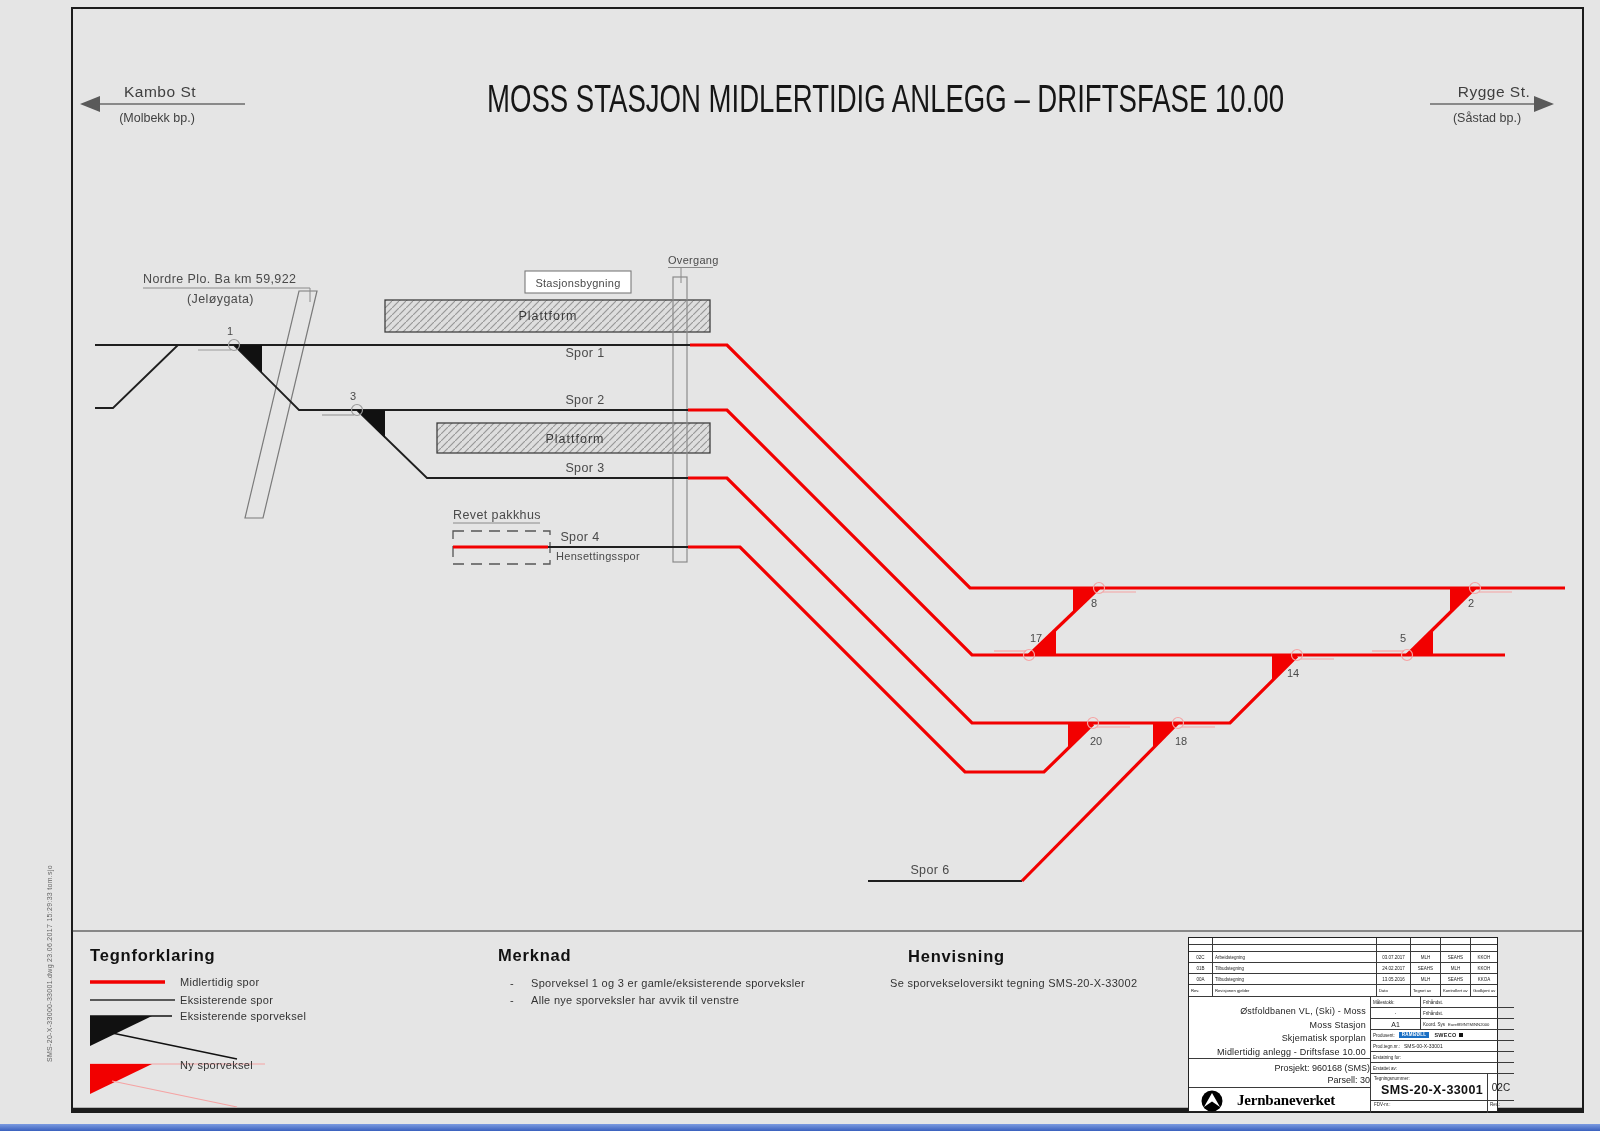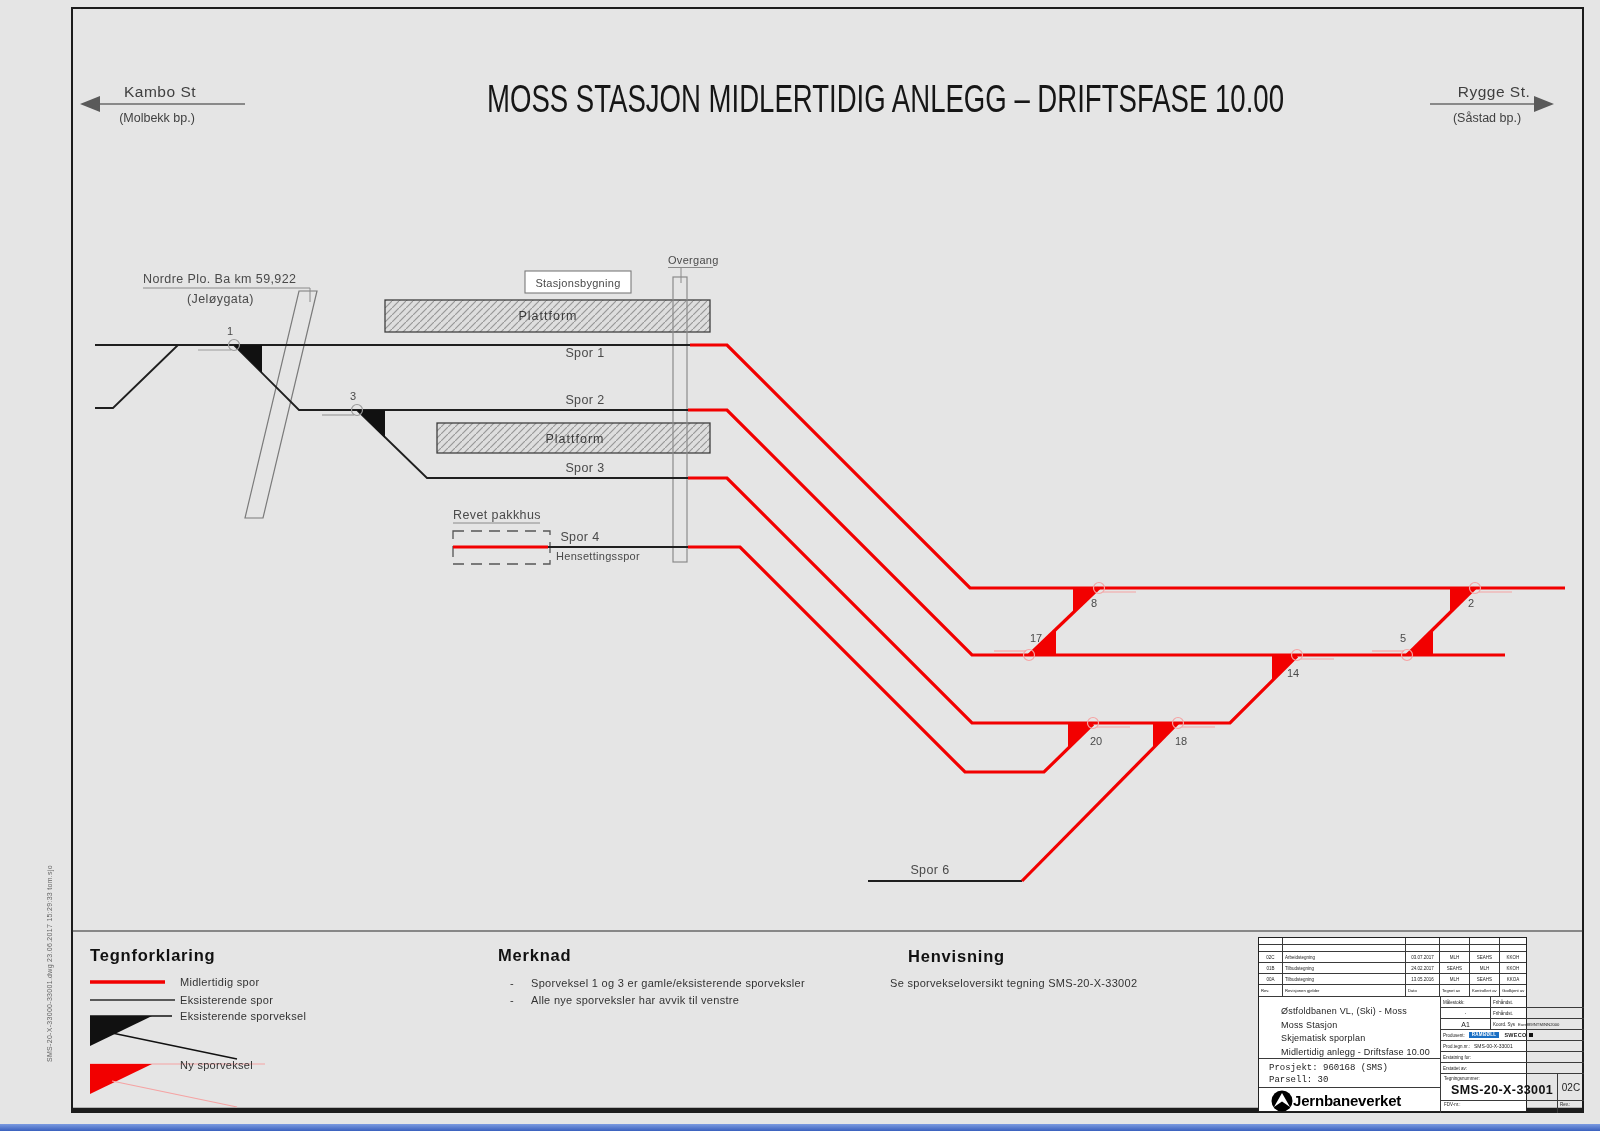--- a/index.html
+++ b/index.html
@@ -10,37 +10,37 @@
   .stn{font-size:15.5px;fill:#3f3f3f;letter-spacing:.5px;}
   .stn-sub{font-size:12.5px;fill:#3f3f3f;}
   .lbl{font-size:12.5px;fill:#4a4a4a;letter-spacing:.4px;}
   .lbl-sm{font-size:11px;fill:#4a4a4a;letter-spacing:.3px;}
   .swnum{font-size:11px;fill:#4a4a4a;}
   .platlbl{font-size:12.5px;fill:#3a3a3a;letter-spacing:1px;}
   .sec-title{font-size:16.5px;fill:#111;font-weight:bold;letter-spacing:.8px;}
   .sec-text{font-size:11px;fill:#333;letter-spacing:.3px;}
 
   
-  .tb{position:absolute;left:1258px;top:937px;width:269px;height:175px;box-sizing:border-box;
-      border:1.6px solid #222;color:#222;background:#fff;}
+  .tb{position:absolute;left:1188px;top:937px;width:310px;height:175px;box-sizing:border-box;
+      border:1.6px solid #222;color:#222;background:#fff;text-align:right;}
   .tb *{box-sizing:border-box;}
   .tb-revs{position:absolute;top:0;left:0;width:100%;height:59px;display:grid;
            grid-template-columns:24px 1fr 34px 30px 30px 26px;
            grid-template-rows:7px 7px 11px 11px 11px 12px;}
   .tb-revs div{border-right:1px solid #3a3a3a;border-bottom:1px solid #3a3a3a;
                font-size:4.5px;overflow:hidden;white-space:nowrap;display:flex;align-items:center;padding:0 2px;}
   .tb-revs div.nr{border-right:none;}
   .tb-revs div.c{justify-content:center;padding:0;}
   .tb-revs div.h{font-size:4.2px;color:#111;}
   .cell{position:absolute;border-bottom:1px solid #3a3a3a;overflow:hidden;}
   .rb{border-right:1px solid #3a3a3a;}
   .tb-desc{left:0;top:59px;width:182px;height:62px;padding:8px 4px 0 22px;
            font-size:9px;line-height:13.5px;color:#1d1d1d;letter-spacing:.2px;}
-  .tb-prosjekt{left:0;top:121px;width:182px;height:29px;padding:4px 0 6px 10px;font-size:9px;line-height:11.5px;font-family:Liberation Mono, monospace;}
-  .tb-logo{left:0;top:150px;width:182px;height:25px;border-bottom:none;display:flex;align-items:center;gap:0;padding-left:12px;}
+  .tb-prosjekt{left:0;top:121px;width:182px;height:29px;padding:4px 0 6px 10px;font-size:9px;line-height:11.5px;}
+  .tb-logo{left:0;top:150px;width:182px;height:25px;border-bottom:none;display:flex;align-items:center;gap:14px;padding-left:12px;font-family:Liberation Serif, serif;}
   .tb-logo .brand{font-size:15px;font-weight:bold;color:#000;letter-spacing:-0.2px;}
   .tb-scale{left:182px;top:59px;width:143px;height:33px;display:grid;
             grid-template-columns:50px 1fr;grid-template-rows:11px 11px 11px;border-bottom:none;}
   .tb-scale div{border-right:1px solid #3a3a3a;border-bottom:1px solid #3a3a3a;font-size:4.5px;
                 display:flex;align-items:center;padding:0 2px;overflow:hidden;white-space:nowrap;}
   .tb-scale div.nr{border-right:none;}
   .tinyrow{display:flex;align-items:center;font-size:4.5px;padding:0 0 0 2px;white-space:nowrap;}
   .tb-produsent{left:182px;top:92px;width:143px;height:11px;}
   .tb-prodtegn{left:182px;top:103px;width:143px;height:11px;}
   .tb-erstf{left:182px;top:114px;width:143px;height:11px;}

